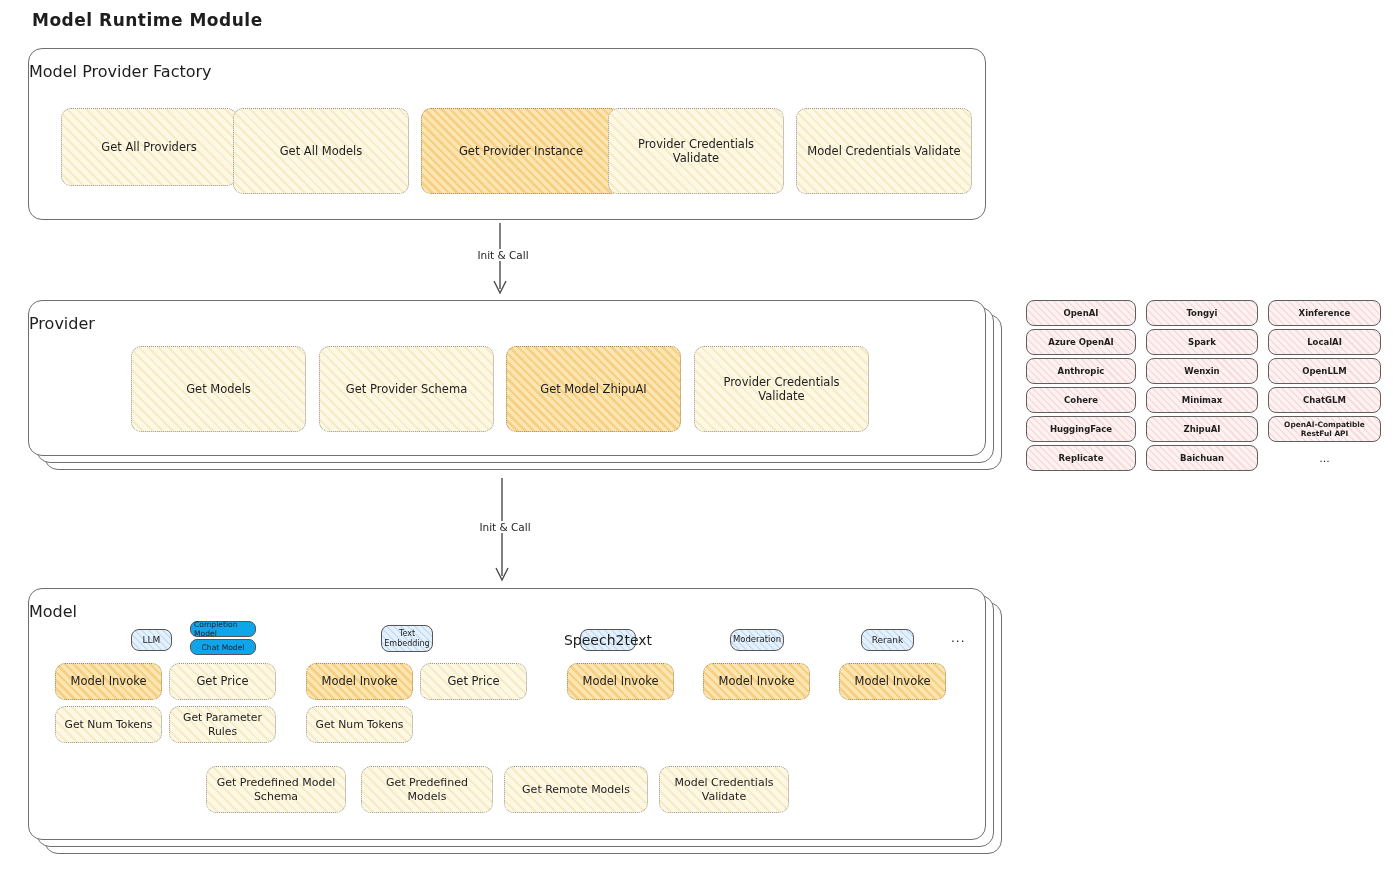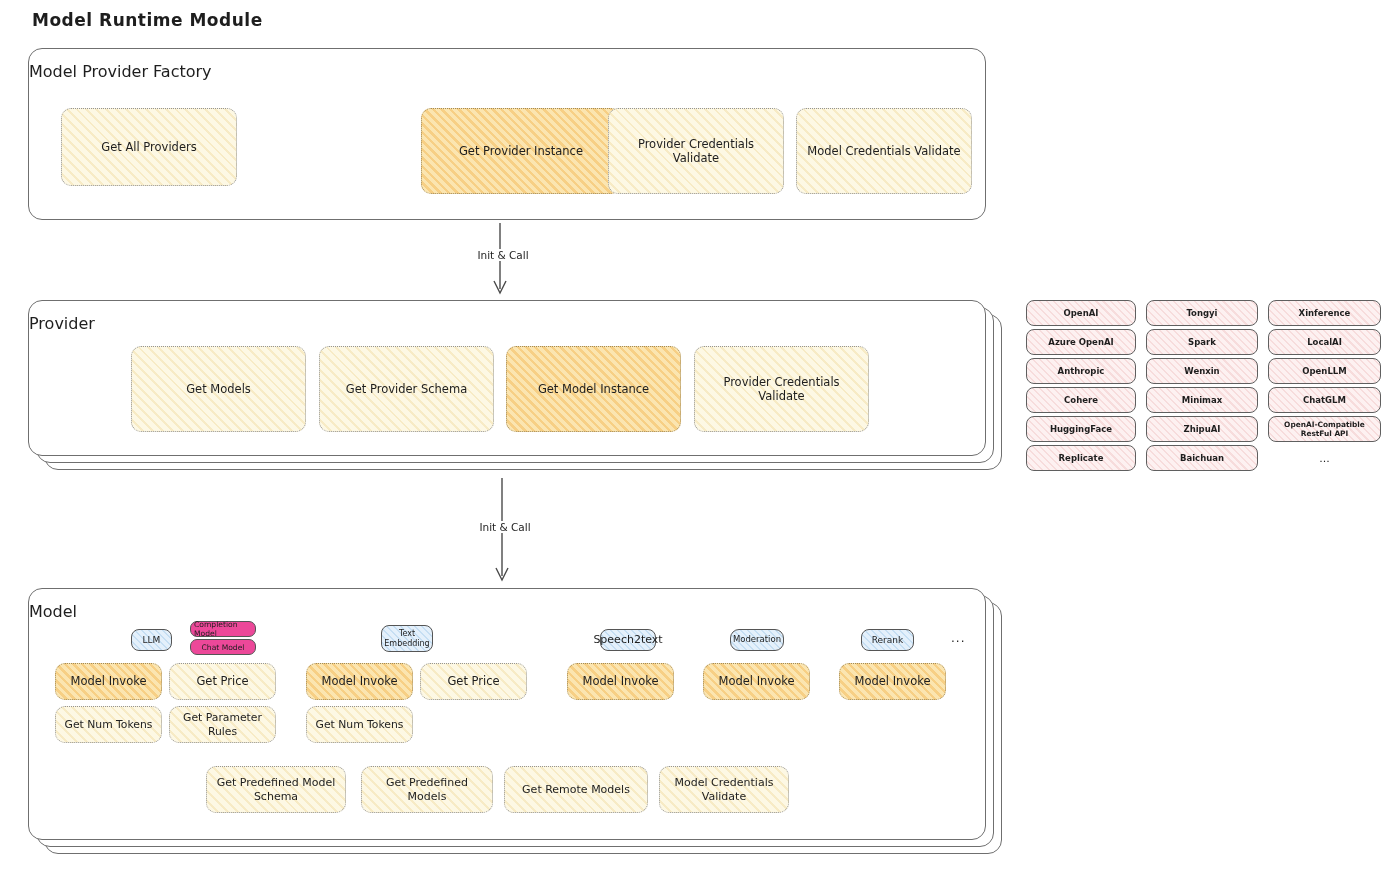--- a/index.html
+++ b/index.html
@@ -29,55 +29,56 @@
         font-size:8.5px;padding:1px 3px;
         background:#fdf1f1 repeating-linear-gradient(45deg,rgba(242,203,203,.55) 0 1.5px,rgba(0,0,0,0) 1.5px 5px);font-weight:bold;}
   .chip.small{font-size:7.4px;}
   .chip-more{box-sizing:border-box;display:flex;align-items:center;justify-content:center;font-size:11px;}
 
   
   .tab{position:absolute;box-sizing:border-box;border:1.3px solid #555;border-radius:8px;
        display:flex;align-items:center;justify-content:center;text-align:center;
        font-size:9px;line-height:1.15;padding:1px 3px;
        background:#e4f0fb repeating-linear-gradient(45deg,rgba(168,205,235,.5) 0 1.5px,rgba(0,0,0,0) 1.5px 5px);}
-  .minitab{position:absolute;box-sizing:border-box;border:1.1px solid #555;border-radius:7px;background:#ec4899;
+  .minitab{position:absolute;box-sizing:border-box;border:1.1px solid #555;border-radius:7px;background:#0ea5e9;
        display:flex;align-items:center;justify-content:center;font-size:7.6px;padding:0 3px;}
   .dots{position:absolute;font-size:12px;letter-spacing:1px;}
 
   .arrow{position:absolute;}
   .arrow-label{position:absolute;background:#ffffff;text-align:center;font-size:10.5px;padding:0 3px;}
 </style>
 </head>
 <body>
 
 <div id="canvas">
 
   <div class="page-title">Model Runtime Module</div>
 
   <div class="sheet" style="left:28px;top:48px;width:958px;height:172px;">
     <div class="sheet-title">Model Provider Factory</div>
     <div class="btn" style="left:16px;top:59px;width:176px;height:78px;margin-left:16px;">Get All Providers</div>
+    <div class="btn" style="left:204px;top:59px;width:176px;height:86px;">Get All Models</div>
     <div class="btn hl" style="left:392px;top:59px;width:200px;height:86px;">Get Provider Instance</div>
     <div class="btn" style="left:579px;top:59px;width:176px;height:86px;">Provider Credentials Validate</div>
     <div class="btn" style="left:767px;top:59px;width:176px;height:86px;">Model Credentials Validate</div>
   </div>
 
   <svg class="arrow" style="left:492px;top:223px;" width="16" height="74">
     <line x1="8" y1="0" x2="8" y2="66" stroke="#4a4a4a" stroke-width="1.4"></line>
     <polyline points="2,58 8,70 14,58" fill="none" stroke="#4a4a4a" stroke-width="1.4"></polyline>
   </svg>
   <div class="arrow-label" style="left:450px;top:249px;width:100px;">Init &amp; Call</div>
 
   <div class="sheet echo" style="left:44px;top:314px;width:958px;height:156px;"></div>
   <div class="sheet echo" style="left:36px;top:307px;width:958px;height:156px;"></div>
   <div class="sheet" style="left:28px;top:300px;width:958px;height:156px;">
     <div class="sheet-title">Provider</div>
     <div class="btn" style="left:102px;top:45px;width:175px;height:86px;">Get Models</div>
     <div class="btn" style="left:290px;top:45px;width:175px;height:86px;">Get Provider Schema</div>
-    <div class="btn hl" style="left:477px;top:45px;width:175px;height:86px;">Get Model Instance</div>
+    <div class="btn hl" style="left:477px;top:45px;width:175px;height:86px;">Get Model ZhipuAI</div>
     <div class="btn" style="left:665px;top:45px;width:175px;height:86px;">Provider Credentials Validate</div>
   </div>
 
   <div class="chips">
     <div class="chip">OpenAI</div>
     <div class="chip">Tongyi</div>
     <div class="chip">Xinference</div>
     <div class="chip">Azure OpenAI</div>
     <div class="chip">Spark</div>
     <div class="chip">LocalAI</div>
@@ -103,21 +104,21 @@
 
   <div class="sheet echo" style="left:44px;top:602px;width:958px;height:252px;"></div>
   <div class="sheet echo" style="left:36px;top:595px;width:958px;height:252px;"></div>
   <div class="sheet" style="left:28px;top:588px;width:958px;height:252px;">
     <div class="sheet-title">Model</div>
 
     <div class="tab" style="left:102px;top:40px;width:41px;height:22px;">LLM</div>
     <div class="minitab" style="left:161px;top:32px;width:66px;height:16px;">Completion Model</div>
     <div class="minitab" style="left:161px;top:50px;width:66px;height:16px;">Chat Model</div>
     <div class="tab" style="left:352px;top:36px;width:52px;height:27px;font-size:8px;">Text Embedding</div>
-    <div class="tab" style="left:571px;top:40px;width:56px;height:22px;font-size:11px;">Speech2text</div>
+    <div class="tab" style="left:551px;top:40px;width:56px;height:22px;font-size:14px;">Speech2text</div>
     <div class="tab" style="left:701px;top:40px;width:54px;height:22px;font-size:8.5px;border-radius:9px;">Moderation</div>
     <div class="tab" style="left:832px;top:40px;width:53px;height:22px;">Rerank</div>
     <div class="dots" style="left:922px;top:42px;">...</div>
 
     <div class="btn hl" style="left:26px;top:74px;width:107px;height:37px;">Model Invoke</div>
     <div class="btn" style="left:140px;top:74px;width:107px;height:37px;">Get Price</div>
     <div class="btn" style="left:26px;top:117px;width:107px;height:37px;font-size:10.8px;">Get Num Tokens</div>
     <div class="btn" style="left:140px;top:117px;width:107px;height:37px;font-size:10.8px;">Get Parameter Rules</div>
 
     <div class="btn hl" style="left:277px;top:74px;width:107px;height:37px;">Model Invoke</div>

